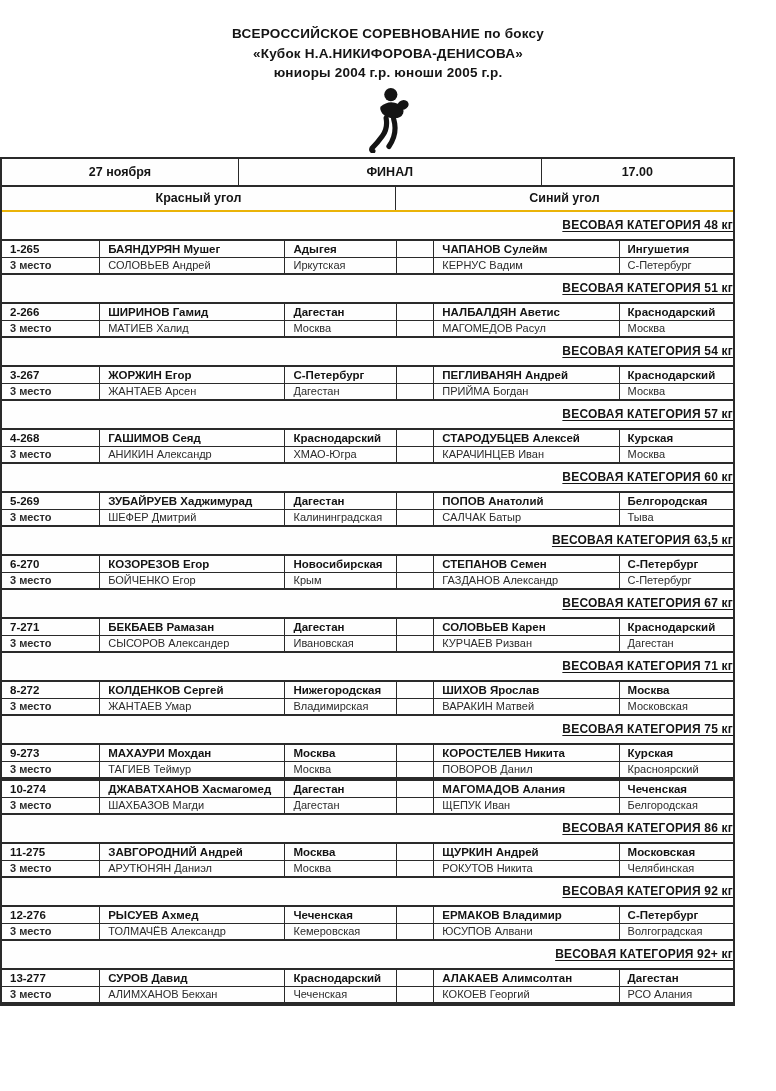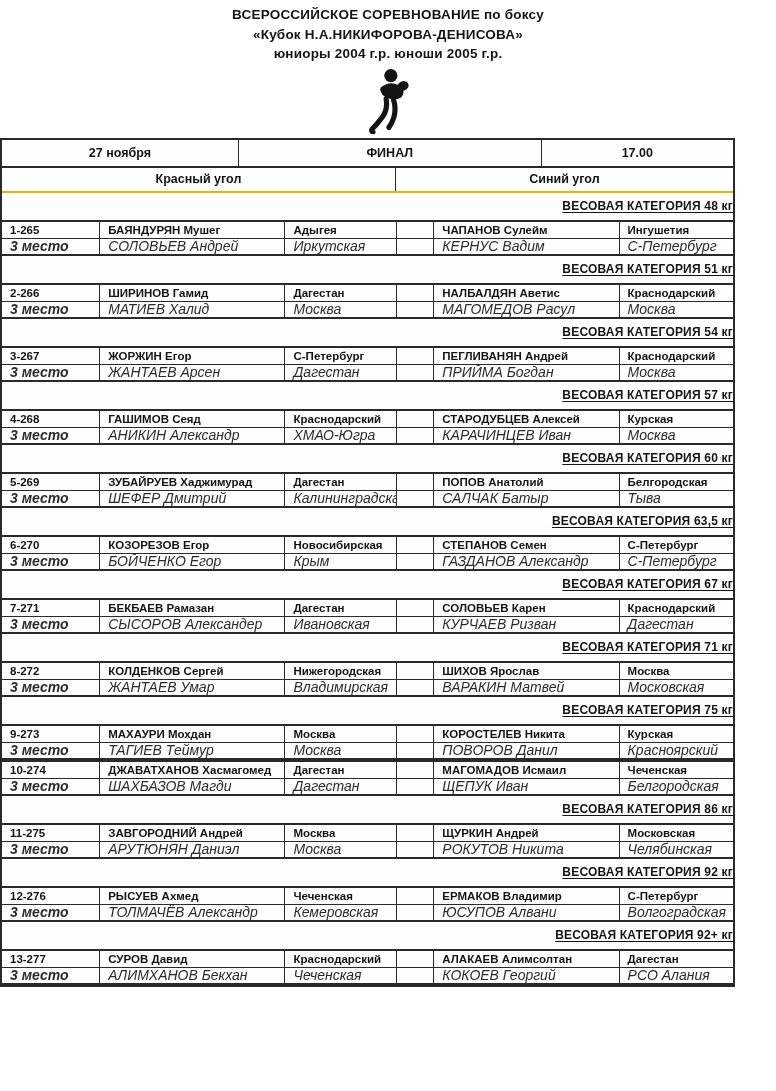--- a/index.html
+++ b/index.html
@@ -4,21 +4,21 @@
 <style>
   html,body { margin:0; padding:0; }
   body {
     width:776px; height:1091px;
     background:#ffffff;
     font-family:"Liberation Sans", sans-serif;
     color:#141414;
     overflow:hidden;
   }
   .title-block {
-    padding-top:5px;
+    padding-top:24px;
     text-align:center;
     font-weight:700;
     font-size:13.5px;
     line-height:19.5px;
     letter-spacing:0.2px;
   }
   .pictogram-wrap {
     height:74px;
     display:flex;
     align-items:center;
@@ -56,21 +56,21 @@
     white-space:nowrap;
   }
 
   .row {
     display:grid;
     grid-template-columns:97fr 183fr 110fr 37fr 183fr 112fr;
     height:18px;
     box-sizing:border-box;
   }
   .final-row { border-top:2px solid #2a2a2a; font-weight:700; font-size:11.5px; }
-  .third-row { border-top:1.5px solid #2a2a2a; border-bottom:2px solid #2a2a2a; font-style:italic; font-size:14px; color:#2b2b2b; }
+  .third-row { border-top:1.5px solid #2a2a2a; border-bottom:2px solid #2a2a2a; font-size:11px; color:#2b2b2b; }
   .third-row .c-num { font-weight:700; }
   .cell {
     display:flex; align-items:center;
     padding-left:8px;
     border-right:1.5px solid #2a2a2a;
     overflow:hidden; white-space:nowrap;
     box-sizing:border-box;
   }
   .cell:last-child { border-right:none; }
 </style>
@@ -304,21 +304,21 @@
       <div class="cell c-reg">Красноярский</div>
     </div>
   </section>
 
   <section class="category">
     <div class="row final-row">
       <div class="cell c-num">10-274</div>
       <div class="cell c-name">ДЖАВАТХАНОВ Хасмагомед</div>
       <div class="cell c-reg">Дагестан</div>
       <div class="cell c-gap"></div>
-      <div class="cell c-name">МАГОМАДОВ Исмаил</div>
+      <div class="cell c-name">МАГОМАДОВ Алания</div>
       <div class="cell c-reg">Чеченская</div>
     </div>
     <div class="row third-row">
       <div class="cell c-num">3 место</div>
       <div class="cell c-name">ШАХБАЗОВ Магди</div>
       <div class="cell c-reg">Дагестан</div>
       <div class="cell c-gap"></div>
       <div class="cell c-name">ЩЕПУК Иван</div>
       <div class="cell c-reg">Белгородская</div>
     </div>

